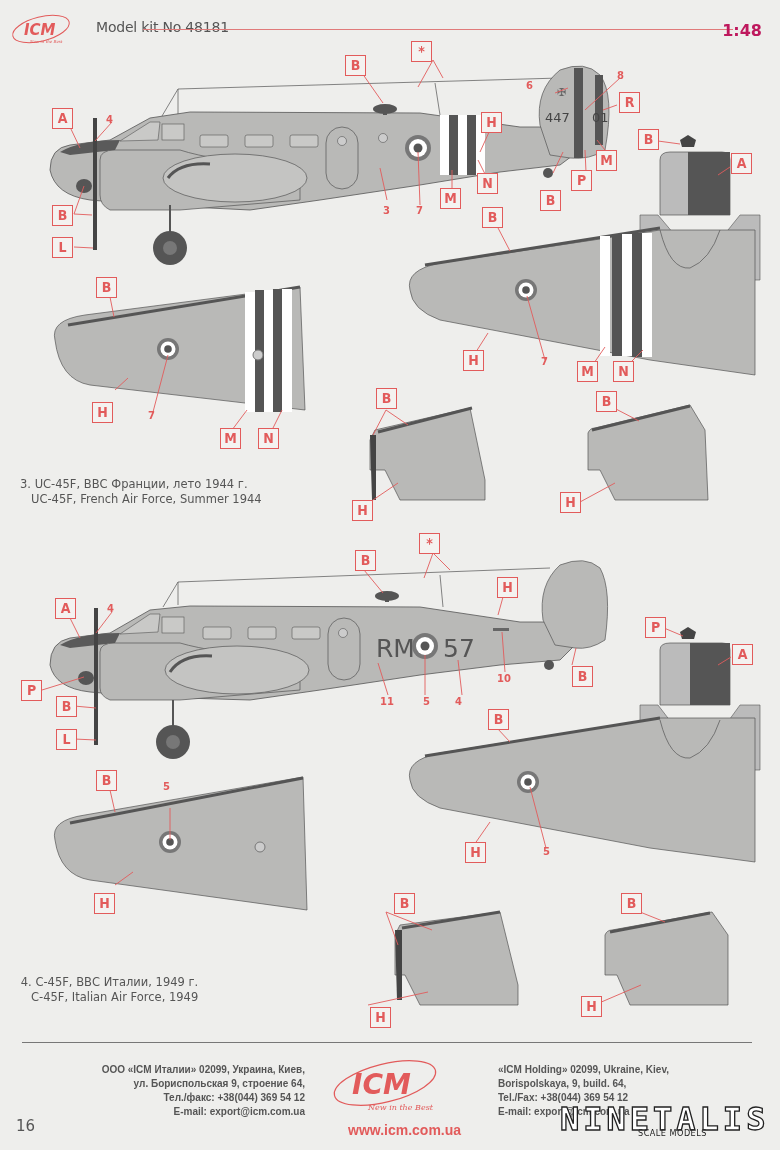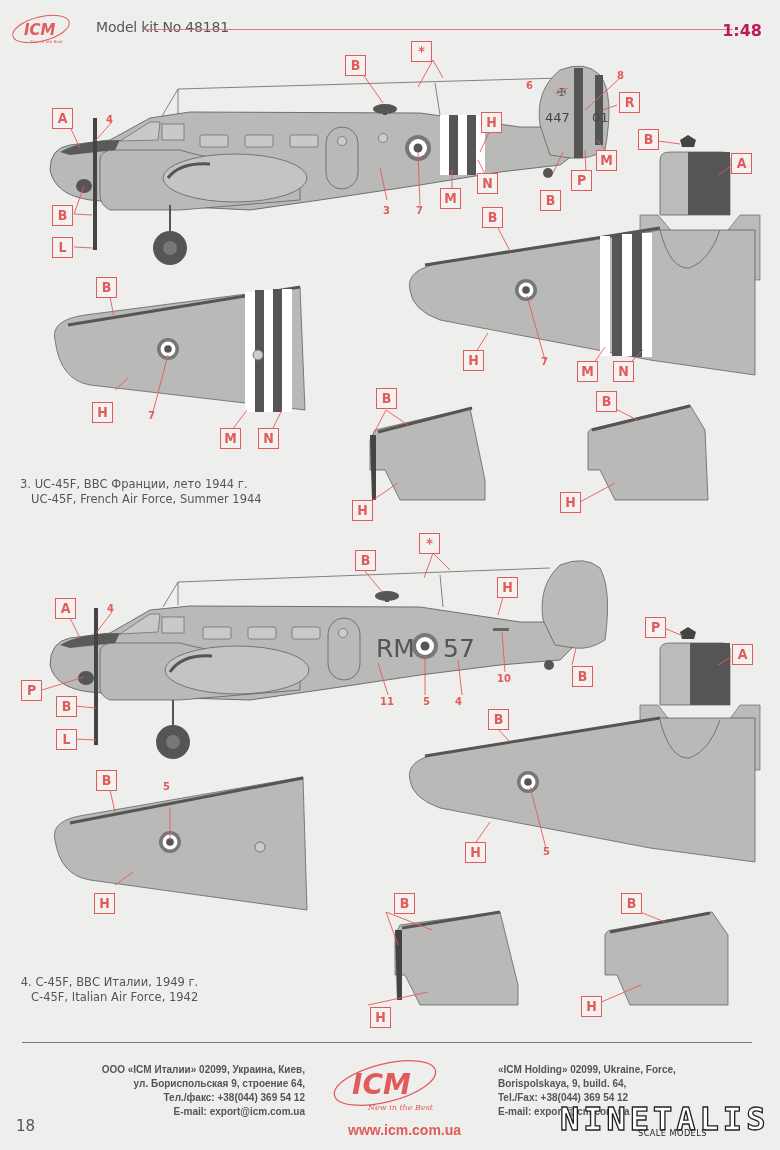--- a/index.html
+++ b/index.html
@@ -349,21 +349,21 @@
 <div class="tag" style="left:465px;top:842px;">H</div>
 <div class="num" style="left:543px;top:846px;">5</div>
 
 <div class="tag" style="left:394px;top:893px;">B</div>
 <div class="tag" style="left:370px;top:1007px;">H</div>
 <div class="tag" style="left:621px;top:893px;">B</div>
 <div class="tag" style="left:581px;top:996px;">H</div>
 
 <div class="caption" style="left:20px;top:975px;text-align:right;">
   <div>4. C-45F, ВВС Италии, 1949 г.</div>
-  <div class="l2">C-45F, Italian Air Force, 1942</div>
+  <div class="l2">C-45F, Italian Air Force, 1949</div>
 </div>
 
 <div class="abs footer-line"></div>
 
 <div class="addr ru">
   <div>ООО «ICM Италии» 02099, Украина, Киев,</div>
   <div>ул. Бориспольская 9, строение 64,</div>
   <div>Тел./факс: +38(044) 369 54 12</div>
   <div>E-mail: export@icm.com.ua</div>
 </div>
@@ -371,22 +371,22 @@
 <div class="abs" style="left:330px;top:1050px;width:110px;height:70px;">
   <svg width="110" height="70" viewBox="0 0 110 70">
     <ellipse cx="55" cy="33" rx="52" ry="19" fill="none" stroke="#e25b5b" stroke-width="1.2" transform="rotate(-14 55 33)"></ellipse>
     <text x="22" y="44" font-family="DejaVu Sans" font-weight="bold" font-style="italic" font-size="28" fill="#e25b5b">ICM</text>
     <text x="38" y="60" font-family="DejaVu Serif" font-style="italic" font-size="8" fill="#e25b5b">New in the Best</text>
   </svg>
 </div>
 <div class="abs www">www.icm.com.ua</div>
 
 <div class="addr en">
-  <div>«ICM Holding» 02099, Ukraine, Force,</div>
+  <div>«ICM Holding» 02099, Ukraine, Kiev,</div>
   <div>Borispolskaya, 9, build. 64,</div>
   <div>Tel./Fax: +38(044) 369 54 12</div>
   <div>E-mail: export@icm.com.ua</div>
 </div>
 
-<div class="abs pagenum">18</div>
+<div class="abs pagenum">16</div>
 
 <div class="abs wm">NINETALIS</div>
 <div class="abs wm-sub">SCALE MODELS</div>
 
 </body></html>

